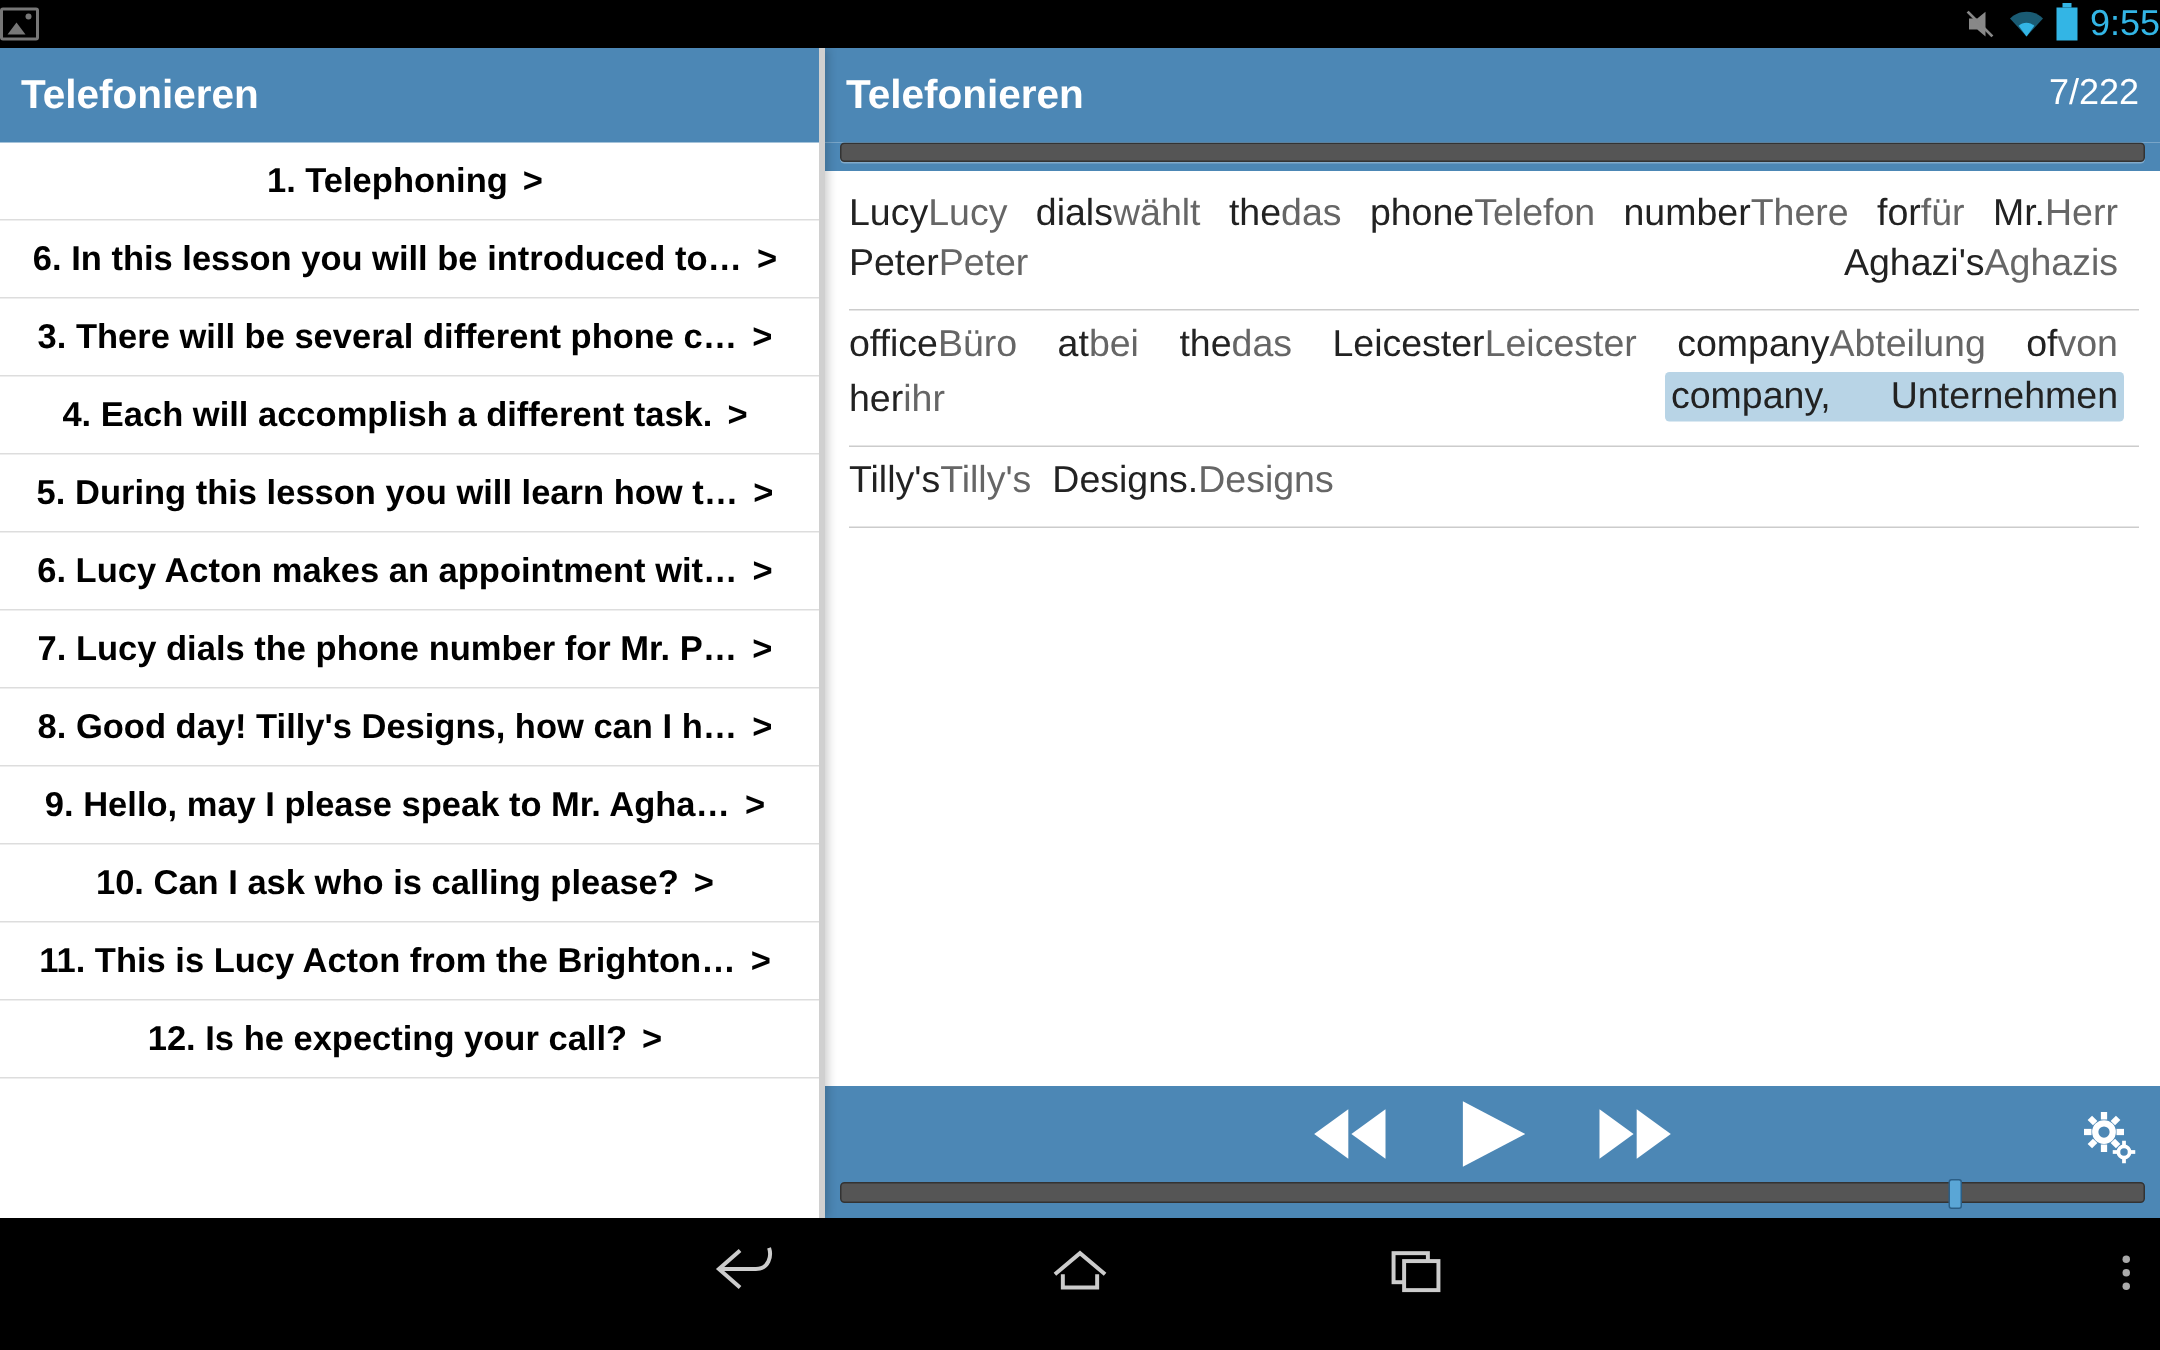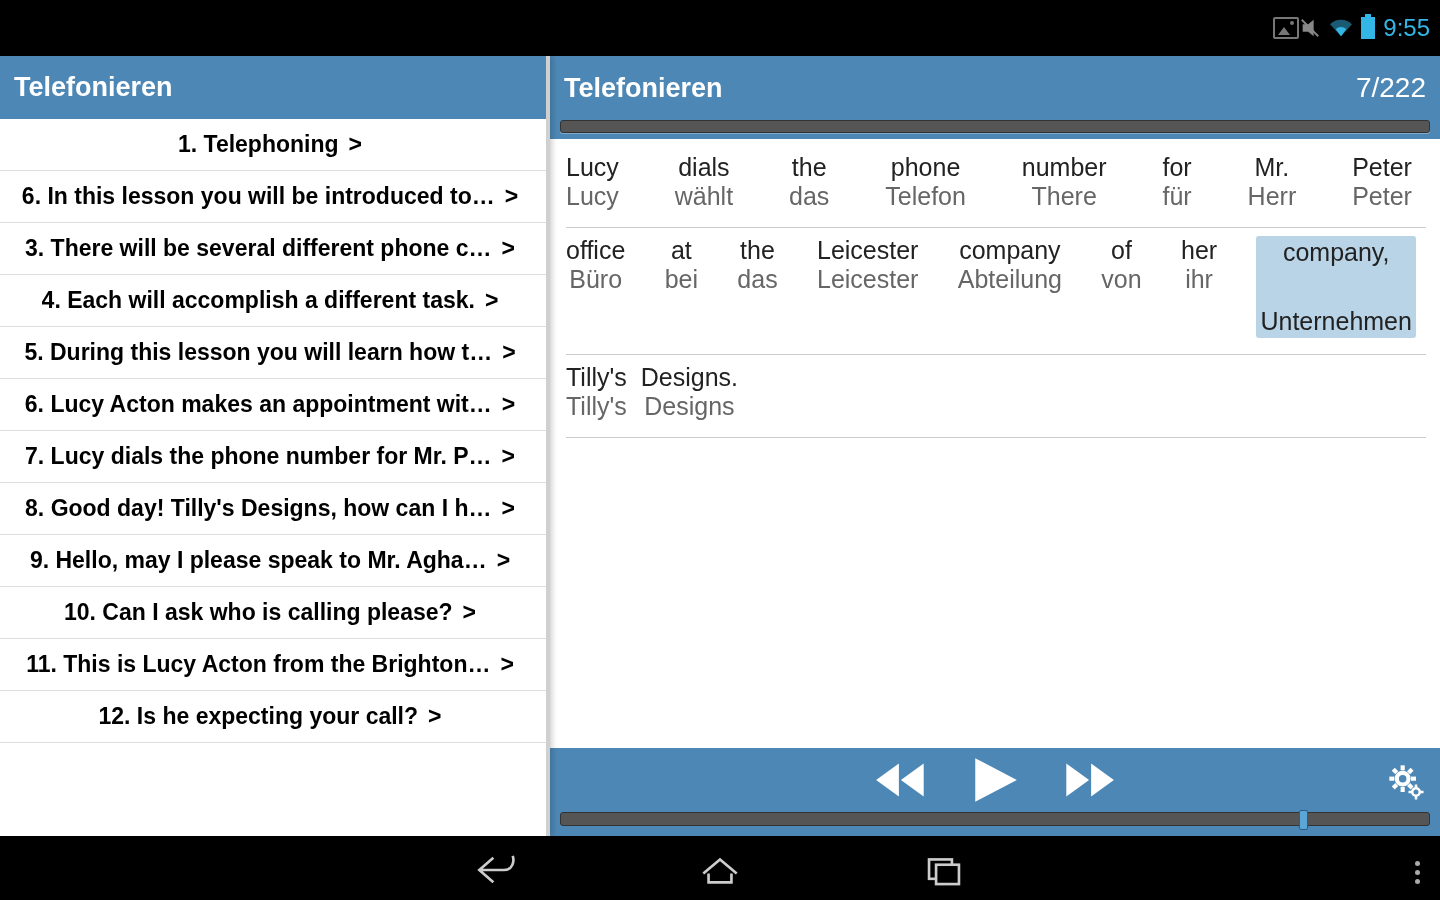--- a/index.html
+++ b/index.html
@@ -1,53 +1,53 @@
 <!DOCTYPE html>
 <html><head>
 <meta charset="utf-8">
 <style>
   * { box-sizing: border-box; margin: 0; padding: 0; }
   html, body { width: 1440px; height: 900px; font-family: Arial, Helvetica, sans-serif; background:#000; overflow:hidden; }
   .black-bar { background:#000; }
-  .top-bar { height:56px; display:flex; align-items:center; justify-content:flex-end; padding:0 10px; color:#fff; }
+  .top-bar { height:32px; display:flex; align-items:center; justify-content:space-between; padding:0 0; color:#fff; }
   .top-left { display:flex; align-items:center; gap:10px; }
   .top-right { display:flex; align-items:center; gap:8px; }
   .clock { color:#33b5e5; font-size:24px; font-weight:400; }
   .battery { width:14px; height:22px; background:#33b5e5; position:relative; }
   .battery::before { content:""; position:absolute; top:-3px; left:4px; width:6px; height:3px; background:#33b5e5; }
   .wifi-icon svg { display:block; }
   .mute-icon svg { display:block; }
   .pic-icon { width:26px; height:22px; border:2px solid #777; border-radius:2px; position:relative; }
   .pic-icon::after { content:""; position:absolute; bottom:2px; left:3px; width:0; height:0; border-left:6px solid transparent; border-right:6px solid transparent; border-bottom:8px solid #777; }
   .pic-icon::before { content:""; position:absolute; top:2px; right:3px; width:4px; height:4px; background:#777; border-radius:50%; }
 
   .bottom-bar { height:72px; display:flex; align-items:center; justify-content:center; position:relative; }
   .nav-center { display:flex; gap:180px; }
   .nav-right { position:absolute; right:20px; display:flex; flex-direction:column; gap:4px; }
   .dot { width:5px; height:5px; background:#aaa; border-radius:50%; }
 
   .content-area { height:780px; display:flex; background:#fff; }
   .left-pane { width:550px; display:flex; flex-direction:column; border-right:4px solid #d0d0d0; box-shadow: 2px 0 6px rgba(0,0,0,.2); z-index:2; }
   .right-pane { flex:1; display:flex; flex-direction:column; background:#fff; }
 
-  .pane-header { background:#4c87b5; color:#fff; padding:16px 14px; font-size:27px; font-weight:bold; display:flex; justify-content:space-between; align-items:center; }
+  .pane-header { background:#4c87b5; color:#fff; padding:16px 14px; font-size:27px; font-weight:bold; display:flex; justify-content:space-between; align-items:flex-start; }
   .right-header { position:relative; }
-  .counter { font-size:28px; font-weight:normal; }
+  .counter { font-size:24px; font-weight:normal; }
   .top-progress { height:13px; background:#555; margin:0 10px 4px 10px; border-radius:3px; border:1px solid #333; box-shadow:0 1px 0 rgba(255,255,255,.3); }
   .top-progress-wrap { background:#4c87b5; padding-bottom:2px; }
 
   .list { flex:1; overflow:hidden; }
   .list-item { display:flex; justify-content:center; align-items:center; padding:12px 14px 12px 8px; border-bottom:1px solid #ddd; font-size:23px; font-weight:bold; cursor:pointer; }
   .list-item .chev { font-weight:bold; color:#000; }
   .list-item .text { white-space:nowrap; overflow:hidden; text-overflow:ellipsis; padding-right:10px; }
 
   .detail-body { flex:1; padding:6px 14px 0 16px; overflow:auto; }
   .line-pair { display:flex; flex-wrap:wrap; padding:8px 0; }
   .sep { border-top:1px solid #ccc; margin-top:4px; }
-  .word { display:inline-flex; flex-direction:column; align-items:center; margin-right:14px; margin-bottom:4px; }
+  .word { display:inline-flex; flex-direction:row; align-items:flex-end; margin-right:14px; margin-bottom:4px; }
   .word .en { font-size:25px; color:#222; }
   .word .de { font-size:25px; color:#666; }
   .word.hl { background:#b8d4e6; border-radius:3px; padding:2px 4px; margin-right:10px;gap:40px; }
   .word.hl .en, .word.hl .de { color:#222; }
   .justify { justify-content:space-between; }
 
   .player-bar { background:#4c87b5; padding:6px 10px 10px 10px; position:relative; }
   .controls { display:flex; justify-content:center; align-items:center; gap:28px; }
   .controls svg { display:block; }
   .gear { position:absolute; right:14px; top:14px; cursor:pointer; }
@@ -171,20 +171,24 @@
             <span class="en">for</span>
             <span class="de">für</span>
           </span>
           <span class="word">
             <span class="en">Mr.</span>
             <span class="de">Herr</span>
           </span>
           <span class="word">
             <span class="en">Peter</span>
             <span class="de">Peter</span>
+          </span>
+          <span class="word">
+            <span class="en">Aghazi's</span>
+            <span class="de">Aghazis</span>
           </span>
         </div>
         <div class="line-pair sep justify">
           <span class="word">
             <span class="en">office</span>
             <span class="de">Büro</span>
           </span>
           <span class="word">
             <span class="en">at</span>
             <span class="de">bei</span>

